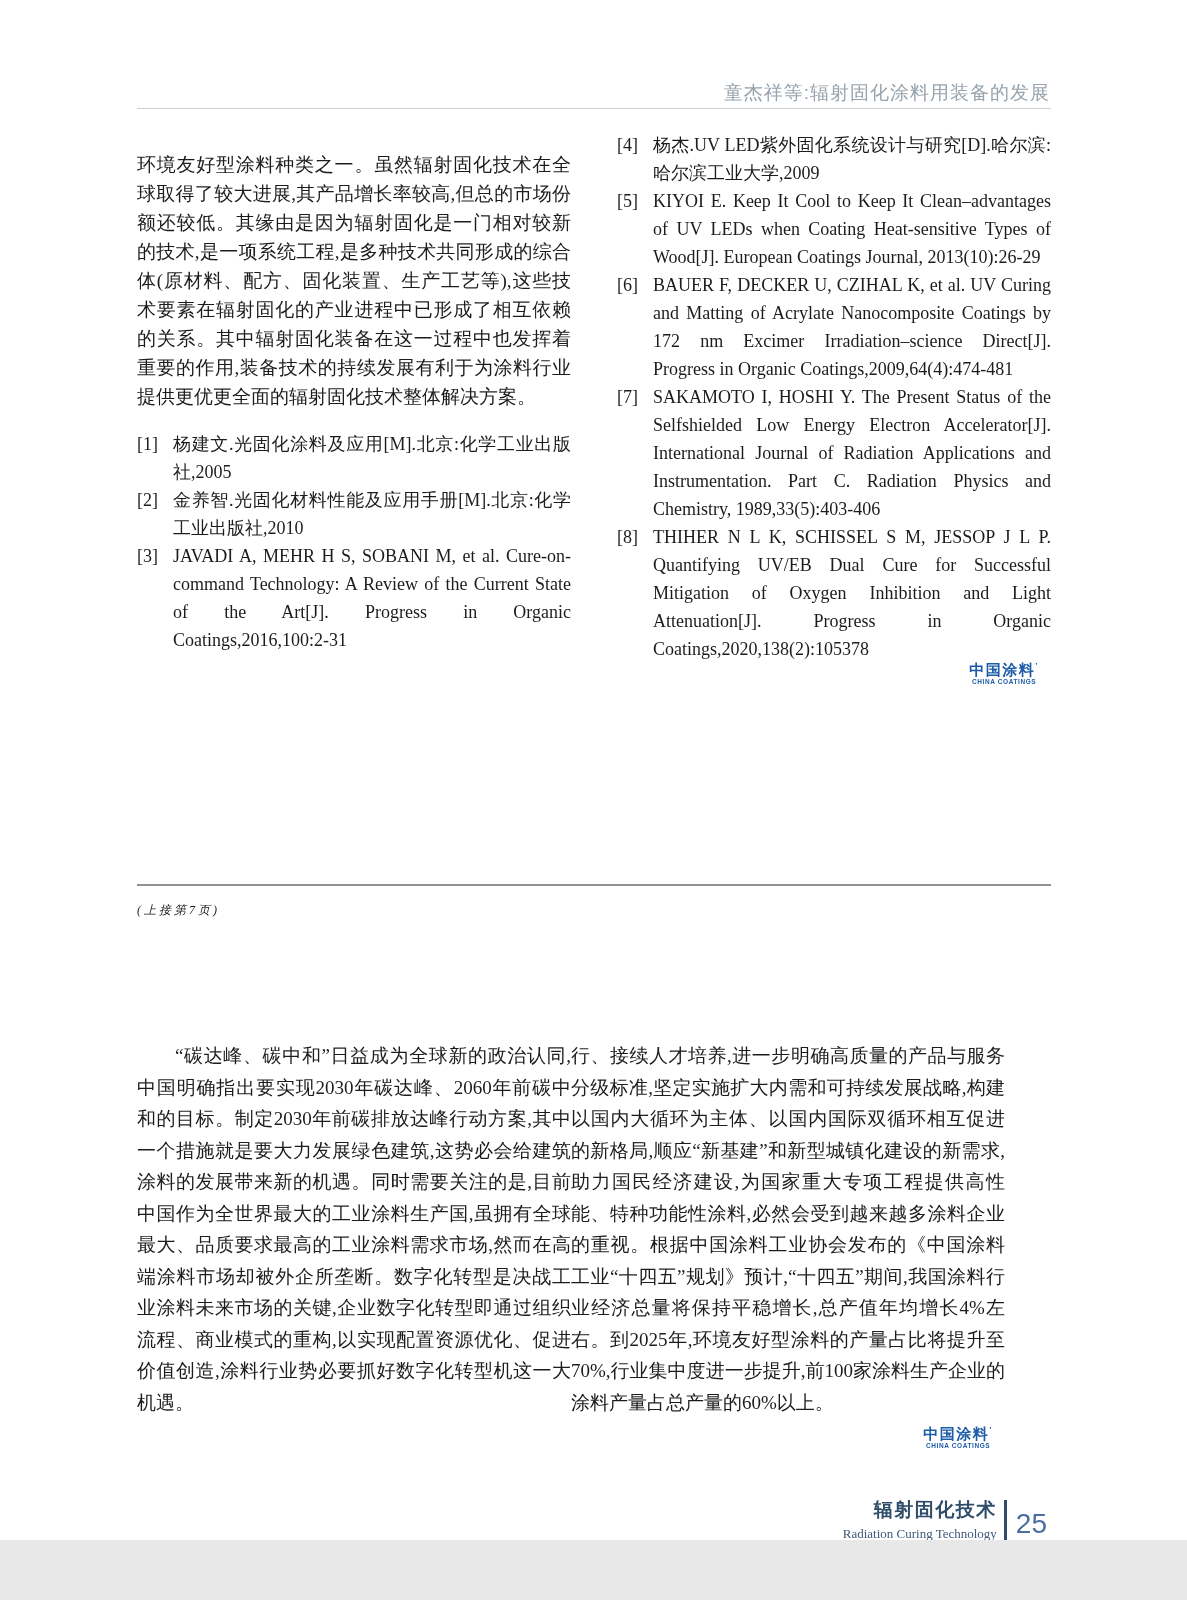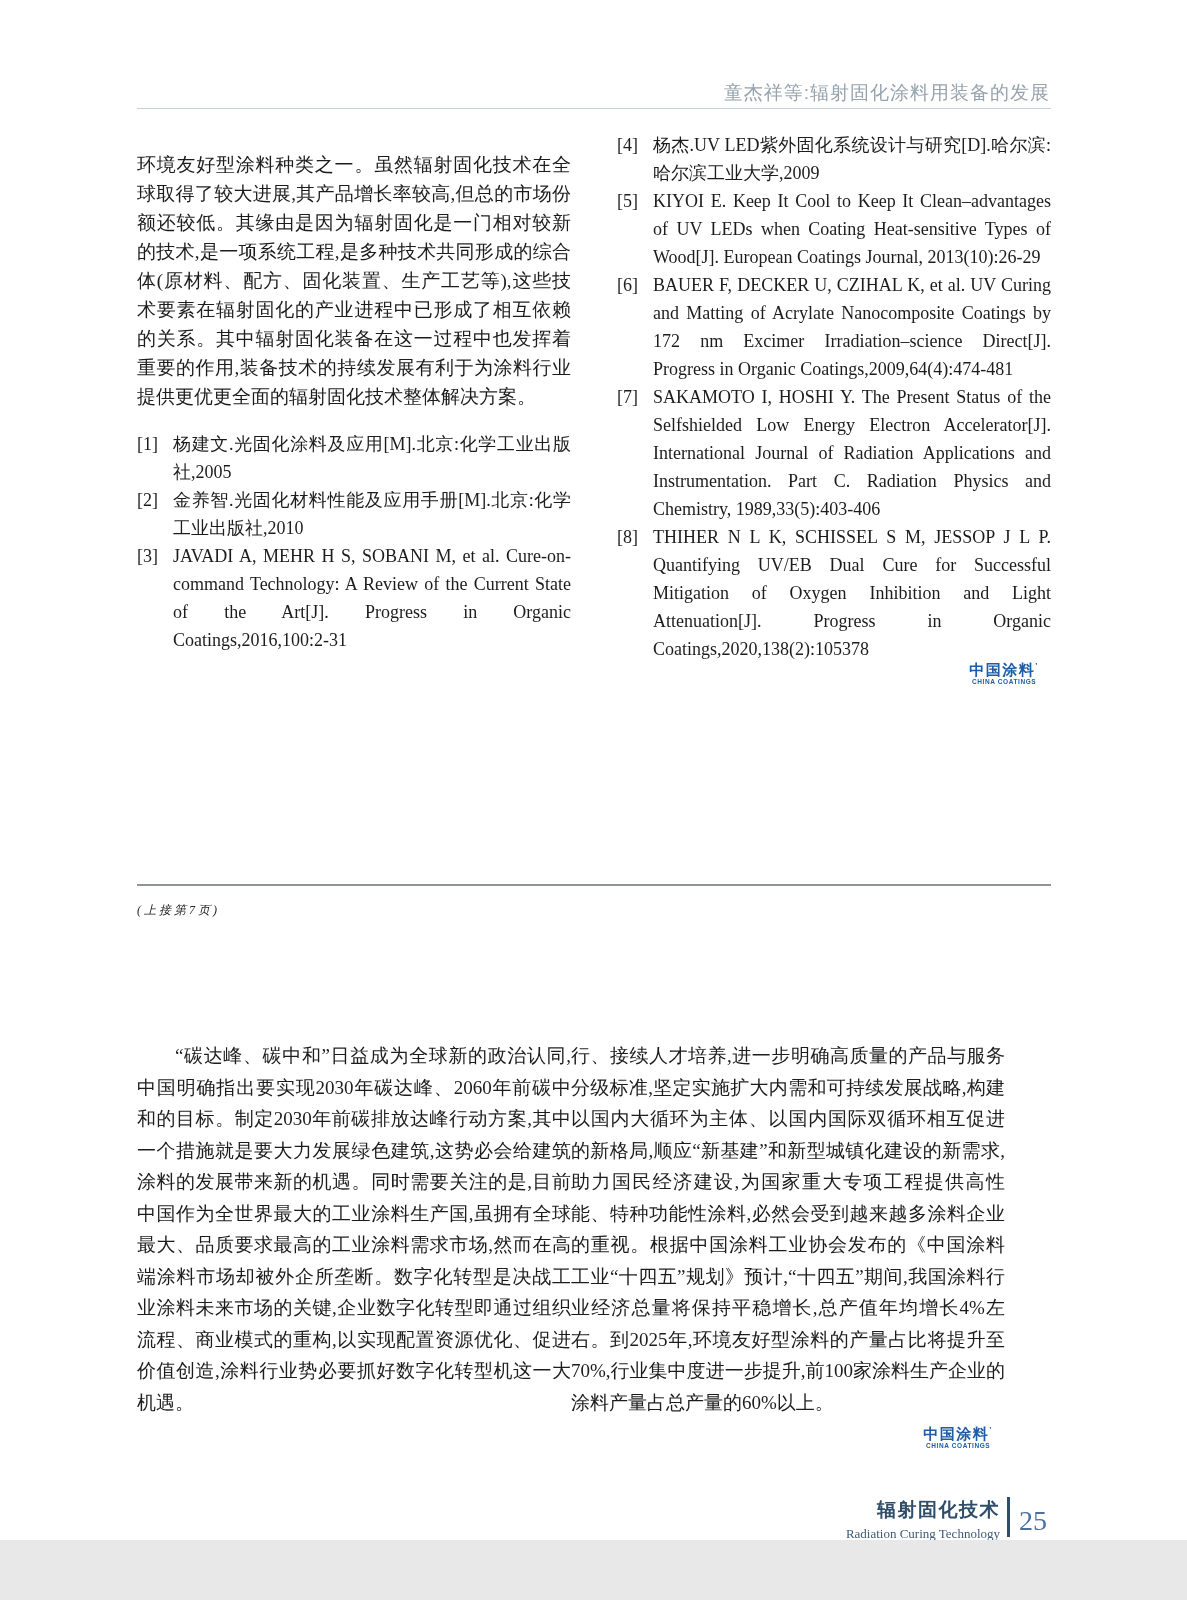--- a/index.html
+++ b/index.html
@@ -81,36 +81,36 @@
   .body-par {
     font-size:19px; line-height:31.5px; margin:0;
     text-align:justify; text-justify:inter-ideograph;
   }
   .indent { text-indent:2em; }
   .logo-row { display:flex; justify-content:flex-end; padding-right:12px; margin-top:8px; }
 
   
   .footer {
     position:absolute; right:140px; top:1497px;
-    display:flex; 
+    display:flex; align-items:center;
   }
   .footer-titles { text-align:right; }
   .footer-cn {
     font-family:"Liberation Sans","DejaVu Sans",sans-serif;
     font-weight:bold; font-size:19px; letter-spacing:1.5px;
     color:#2f4d68;
   }
   .footer-en {
     font-size:13px; color:#3d5a78; margin-top:3px;
     font-family:"Liberation Serif","DejaVu Serif",serif;
   }
   .footer-bar { width:3px; height:40px; background:#2f4d68; margin:0 9px 0 7px; }
   .footer-page {
     font-size:28px; color:#4a6fa0; padding-top:8px;
-    font-family:Liberation Serif, serif;
+    font-family:Liberation Sans, sans-serif;
   }
 </style>
 </head>
 <body>
 
 <div class="page">
 
   <div class="running-head">童杰祥等:辐射固化涂料用装备的发展</div>
   <div class="header-rule"></div>
 

